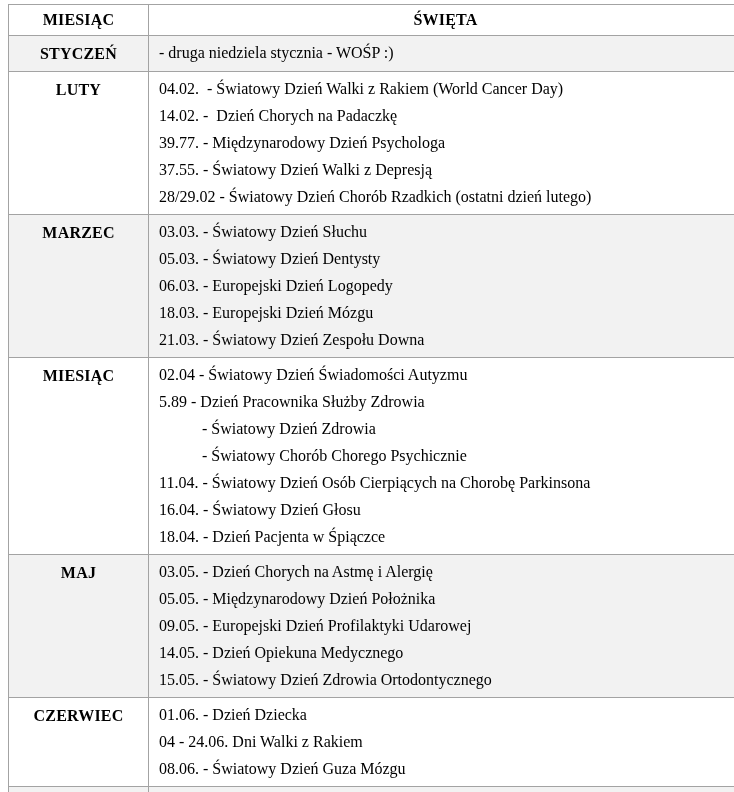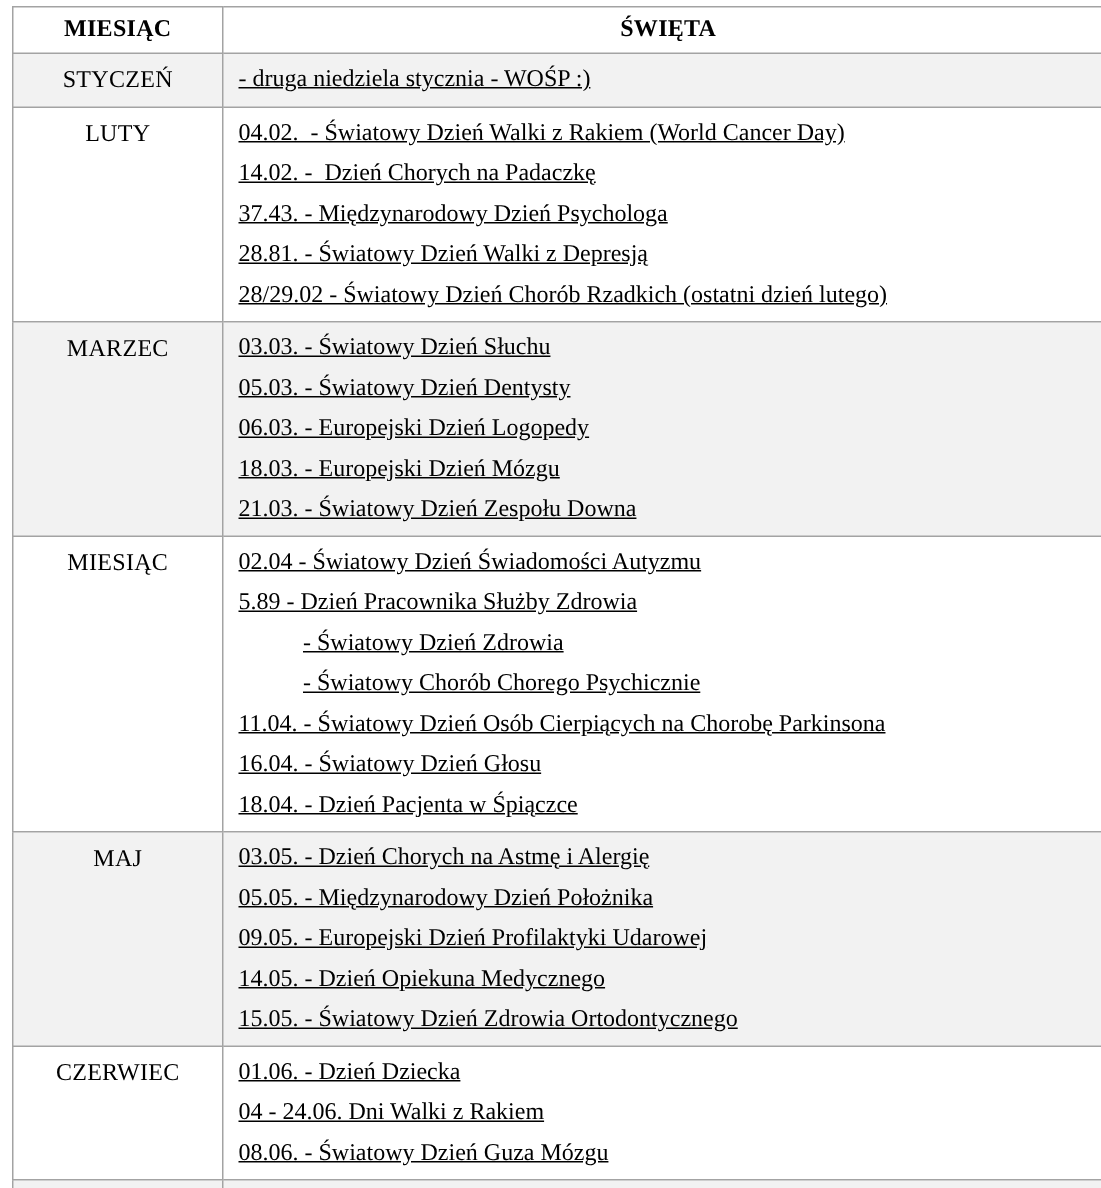--- a/index.html
+++ b/index.html
@@ -30,34 +30,33 @@
   th.col-holidays { width: 585px; }
   thead th {
     font-weight: bold;
     text-align: center;
     padding: 6px 4px;
     background: #ffffff;
     letter-spacing: 0.2px;
   }
   td.month-cell {
     text-align: center;
-    font-weight: normal;
+    font-weight: bold;
     vertical-align: top;
     padding: 4px 4px;
     line-height: 27px;
     letter-spacing: 0.2px;
   }
   td.holidays-cell {
     vertical-align: top;
     padding: 3px 10px 4px 10px;
   }
   .holiday-line {
     line-height: 27px;
     white-space: pre-wrap;
-    text-decoration: underline;
   }
   .holiday-line.indent {
     padding-left: 43px;
   }
   tr.shaded {
     background: #f2f2f2;
   }
 </style>
 </head>
 <body>
@@ -76,22 +75,22 @@
           <td class="month-cell">STYCZEŃ</td>
           <td class="holidays-cell">
             <div class="holiday-line">- druga niedziela stycznia - WOŚP :)</div>
           </td>
         </tr>
         <tr class="">
           <td class="month-cell">LUTY</td>
           <td class="holidays-cell">
             <div class="holiday-line">04.02.  - Światowy Dzień Walki z Rakiem (World Cancer Day)</div>
             <div class="holiday-line">14.02. -  Dzień Chorych na Padaczkę</div>
-            <div class="holiday-line">37.43. - Międzynarodowy Dzień Psychologa</div>
-            <div class="holiday-line">28.81. - Światowy Dzień Walki z Depresją</div>
+            <div class="holiday-line">39.77. - Międzynarodowy Dzień Psychologa</div>
+            <div class="holiday-line">37.55. - Światowy Dzień Walki z Depresją</div>
             <div class="holiday-line">28/29.02 - Światowy Dzień Chorób Rzadkich (ostatni dzień lutego)</div>
           </td>
         </tr>
         <tr class="shaded">
           <td class="month-cell">MARZEC</td>
           <td class="holidays-cell">
             <div class="holiday-line">03.03. - Światowy Dzień Słuchu</div>
             <div class="holiday-line">05.03. - Światowy Dzień Dentysty</div>
             <div class="holiday-line">06.03. - Europejski Dzień Logopedy</div>
             <div class="holiday-line">18.03. - Europejski Dzień Mózgu</div>

